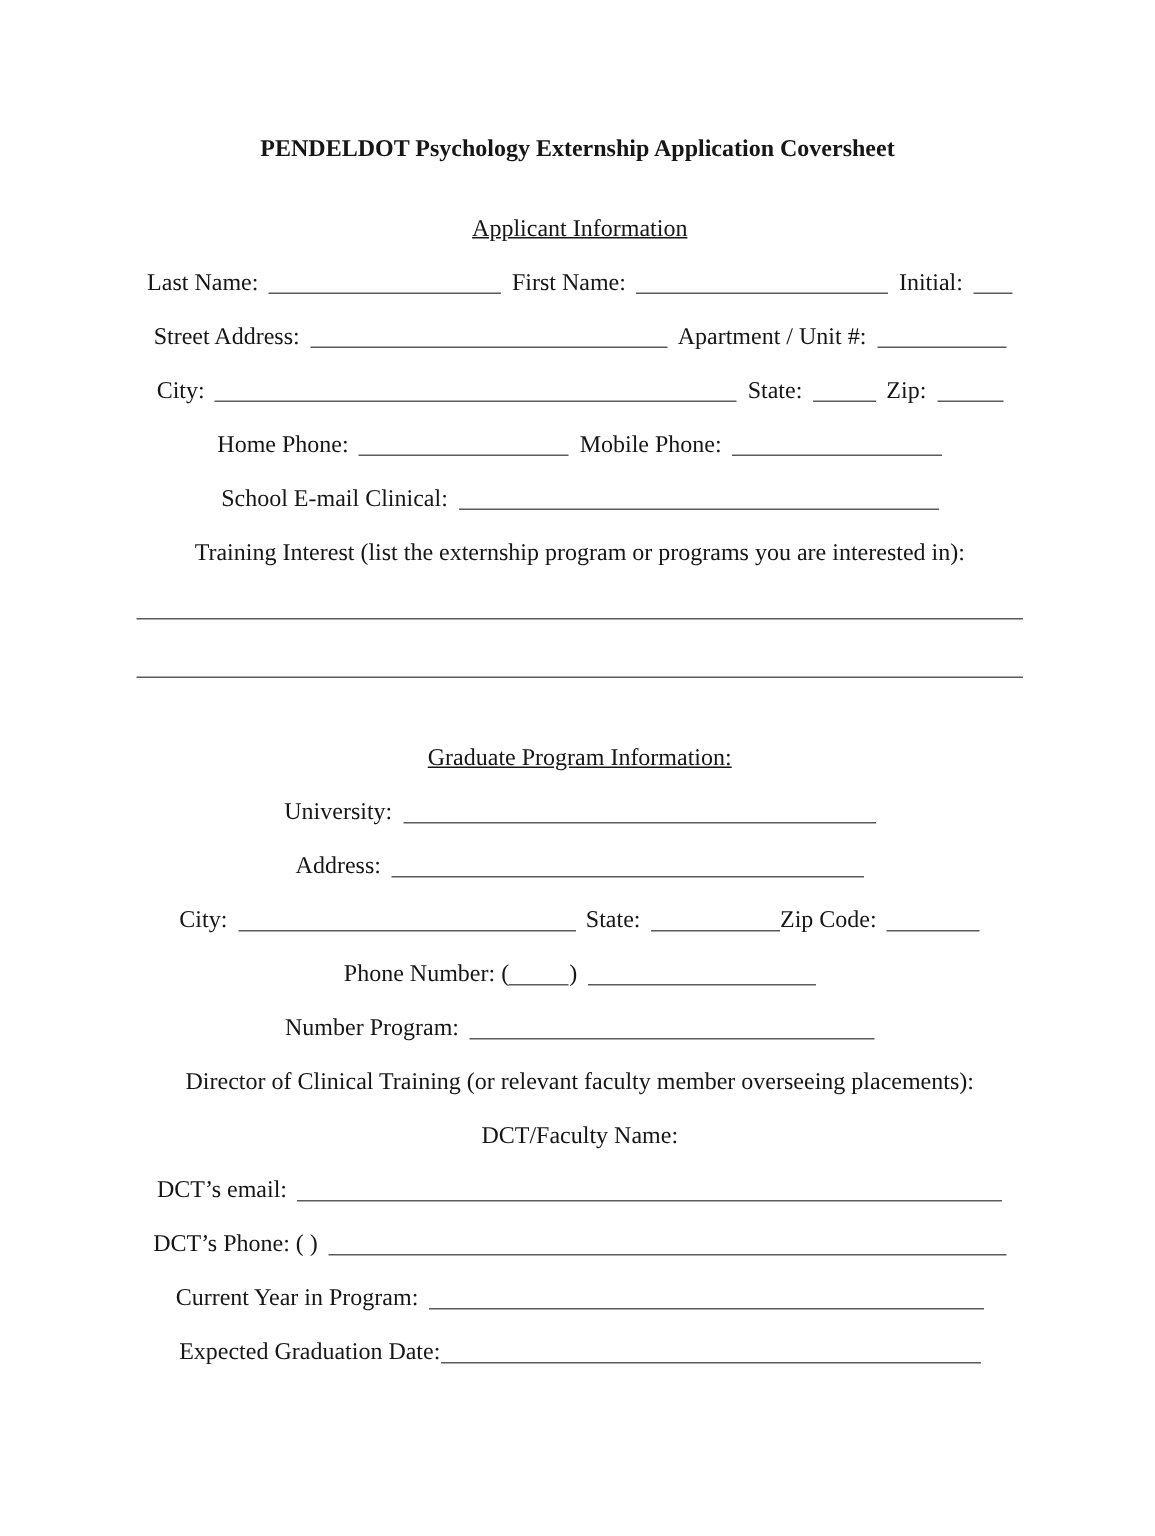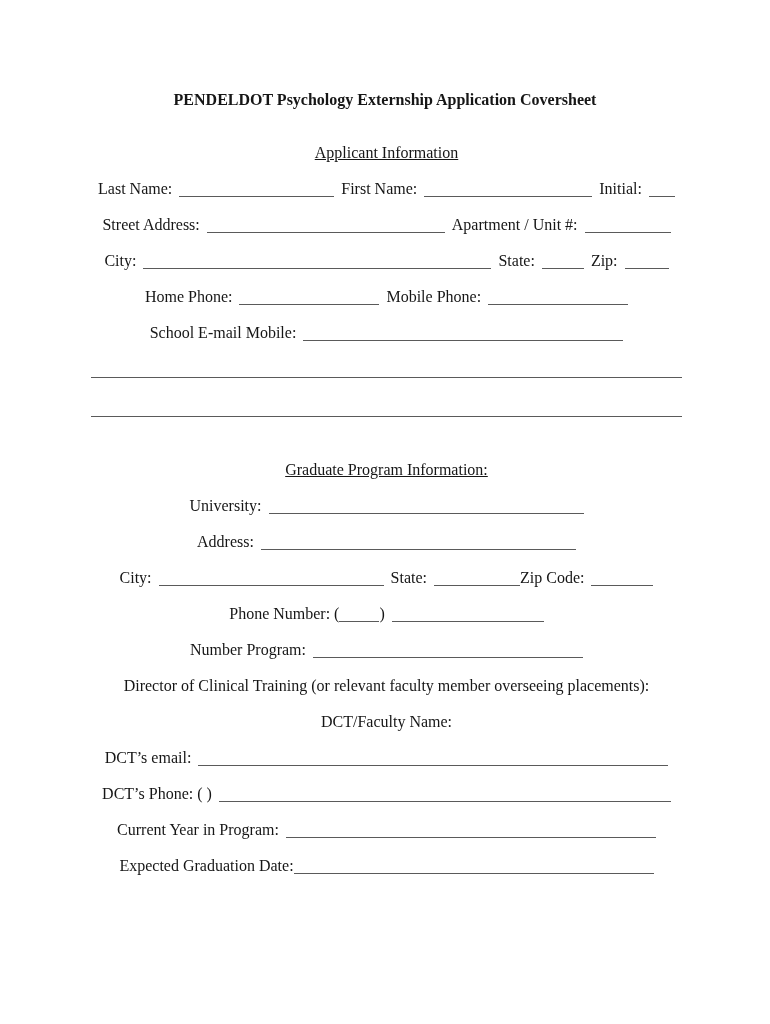--- a/index.html
+++ b/index.html
@@ -67,21 +67,22 @@
 <div class="page">
   <div class="title">PENDELDOT Psychology Externship Application Coversheet</div>
   <div class="content">
     <div class="section">
       <div class="heading">Applicant Information</div>
       <div>
           <div class="row"><span class="seg lbl">Last Name:</span><span class="seg line" style="width: 155px;"></span><span class="seg lbl">First Name:</span><span class="seg line" style="width: 168px;"></span><span class="seg lbl">Initial:</span><span class="seg line" style="width: 26px;"></span></div>
           <div class="row"><span class="seg lbl">Street Address:</span><span class="seg line" style="width: 238px;"></span><span class="seg lbl">Apartment / Unit #:</span><span class="seg line" style="width: 86px;"></span></div>
           <div class="row"><span class="seg lbl">City:</span><span class="seg line" style="width: 348px;"></span><span class="seg lbl">State:</span><span class="seg line" style="width: 42px;"></span><span class="seg lbl">Zip:</span><span class="seg line" style="width: 44px;"></span></div>
           <div class="row"><span class="seg lbl">Home Phone:</span><span class="seg line" style="width: 140px;"></span><span class="seg lbl">Mobile Phone:</span><span class="seg line" style="width: 140px;"></span></div>
-          <div class="row"><span class="seg lbl">School E-mail Mobile:</span><span class="seg line" style="width: 320px;"></span></div>
+          <div class="row"><span class="seg lbl">School E-mail Clinical:</span><span class="seg line" style="width: 320px;"></span></div>
+          <div class="row"><span class="seg lbl">Training Interest (list the externship program or programs you are interested in):</span></div>
           <div class="row" style="margin-top: 18px;"><span class="seg line" style="width: 100%;"></span></div>
           <div class="row" style="margin-top: 20px;"><span class="seg line" style="width: 100%;"></span></div>
         </div>
     </div>
     <div class="section">
       <div class="heading heading-gap">Graduate Program Information:</div>
       <div>
           <div class="row"><span class="seg lbl">University:</span><span class="seg line" style="width: 315px;"></span></div>
           <div class="row"><span class="seg lbl">Address:</span><span class="seg line" style="width: 315px;"></span></div>
           <div class="row"><span class="seg lbl">City:</span><span class="seg line" style="width: 225px;"></span><span class="seg lbl">State:</span><span class="seg nosp line" style="width: 86px;"></span><span class="seg lbl">Zip Code:</span><span class="seg line" style="width: 62px;"></span></div>

